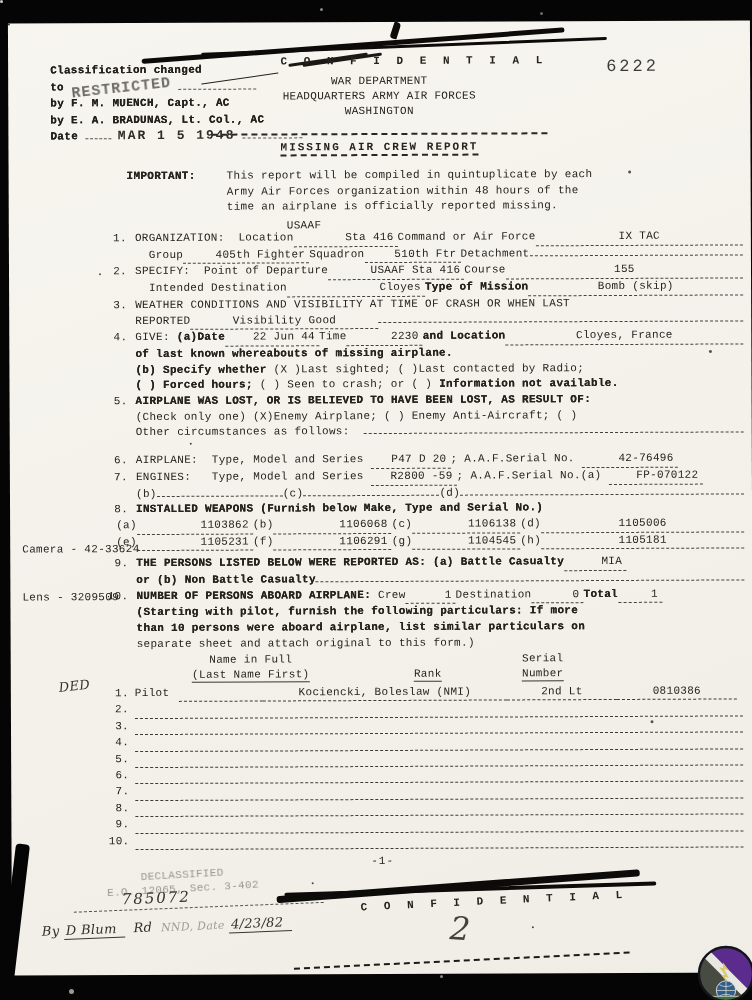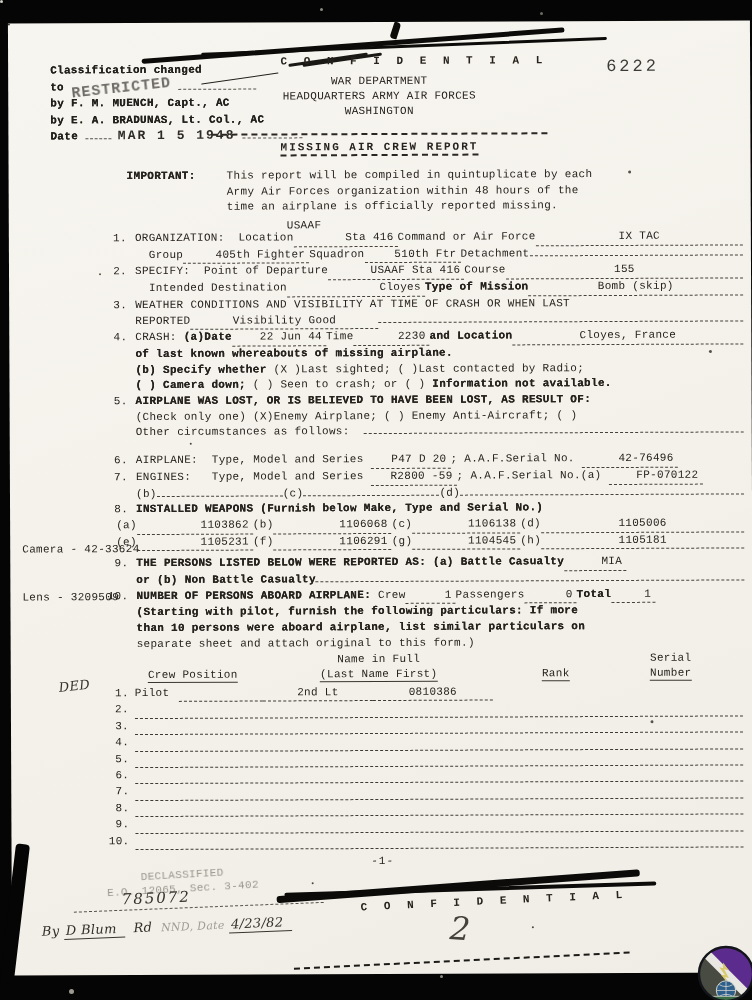--- a/index.html
+++ b/index.html
@@ -172,24 +172,24 @@
       <div class="inum">3.</div>
       <div class="ibody">
         <div class="line"><span>WEATHER CONDITIONS AND VISIBILITY AT TIME OF CRASH OR WHEN LAST</span></div>
         <div class="line"><span>REPORTED</span><span class="fillg" style="flex:0 0 180px">Visibility Good</span><span class="fillg"></span></div>
       </div>
     </div>
 
     <div class="item">
       <div class="inum">4.</div>
       <div class="ibody">
-        <div class="line"><span>CRASH:</span><span> </span><span class="b">(a)Date</span><span class="fill" style="min-width:86px">22 Jun 44</span><span>Time</span><span class="fill" style="min-width:68px">2230</span><span class="b">and Location</span><span class="fillg">Cloyes, France</span></div>
+        <div class="line"><span>GIVE:</span><span> </span><span class="b">(a)Date</span><span class="fill" style="min-width:86px">22 Jun 44</span><span>Time</span><span class="fill" style="min-width:68px">2230</span><span class="b">and Location</span><span class="fillg">Cloyes, France</span></div>
         <div class="line"><span class="b">of last known whereabouts of missing airplane.</span></div>
         <div class="line"><span class="b">(b) Specify whether</span><span> </span><span>(X )Last sighted; ( )Last contacted by Radio;</span></div>
-        <div class="line"><span class="b">( ) Camera down;</span><span> ( ) Seen to crash; or ( ) </span><span class="b">Information not available.</span></div>
+        <div class="line"><span class="b">( ) Forced hours;</span><span> ( ) Seen to crash; or ( ) </span><span class="b">Information not available.</span></div>
       </div>
     </div>
 
     <div class="item">
       <div class="inum">5.</div>
       <div class="ibody">
         <div class="line"><span class="b">AIRPLANE WAS LOST, OR IS BELIEVED TO HAVE BEEN LOST, AS RESULT OF:</span></div>
         <div class="line"><span>(Check only one) (X)Enemy Airplane; ( ) Enemy Anti-Aircraft; ( )</span></div>
         <div class="line"><span>Other circumstances as follows:</span><span>  </span><span class="fillg"></span></div>
       </div>
@@ -223,58 +223,55 @@
       <div class="inum">9.</div>
       <div class="ibody">
         <div class="line"><span class="b">THE PERSONS LISTED BELOW WERE REPORTED AS: (a) Battle Casualty</span><span class="fill" style="min-width:54px">MIA</span></div>
         <div class="line"><span class="b">or (b) Non Battle Casualty</span><span class="fillg"></span></div>
       </div>
     </div>
 
     <div class="item">
       <div class="inum">10.</div>
       <div class="ibody">
-        <div class="line"><span class="b">NUMBER OF PERSONS ABOARD AIRPLANE:</span><span> </span><span>Crew</span><span class="fill" style="min-width:42px">1</span><span>Passengers</span><span class="fill" style="min-width:44px">0</span><span class="b">Total</span><span class="fill" style="min-width:36px">1</span></div>
+        <div class="line"><span class="b">NUMBER OF PERSONS ABOARD AIRPLANE:</span><span> </span><span>Crew</span><span class="fill" style="min-width:42px">1</span><span>Destination</span><span class="fill" style="min-width:44px">0</span><span class="b">Total</span><span class="fill" style="min-width:36px">1</span></div>
         <div class="line"><span class="b">(Starting with pilot, furnish the following particulars: If more</span></div>
         <div class="line"><span class="b">than 10 persons were aboard airplane, list similar particulars on</span></div>
         <div class="line"><span>separate sheet and attach original to this form.)</span></div>
       </div>
     </div>
   </div>
 
   <div class="margin-note typed">
     <div>Camera - 42-33624</div>
     <div>Lens - 3209509</div>
   </div>
 
   <div class="crew">
     <div class="crew-head">
       <div class="c-num"></div>
-      <div class="c-pos ch">
-          <div>&nbsp;</div>
-          <div><span class="ul">Crew Position</span></div>
-        </div>
       <div class="c-name ch">
           <div>Name in Full</div>
           <div><span class="ul">(Last Name First)</span></div>
         </div>
       <div class="c-rank ch">
           <div>&nbsp;</div>
           <div><span class="ul">Rank</span></div>
         </div>
       <div class="c-serial ch">
           <div>Serial</div>
           <div><span class="ul">Number</span></div>
         </div>
     </div>
 
     <div class="crew-row">
         <span class="rnum">1.</span>
         <span style="width:44px">Pilot</span>
         <span class="cell" style="width:84px"></span>
+        <span class="cell c-name">Kociencki, Boleslaw (NMI)</span>
         <span class="cell c-rank">2nd Lt</span>
         <span class="cell c-serial">0810386</span>
       </div>
     <div class="crew-row">
         <span class="rnum">2.</span>
         <span class="cell" style="flex:1"></span>
       </div>
     <div class="crew-row">
         <span class="rnum">3.</span>
         <span class="cell" style="flex:1"></span>

